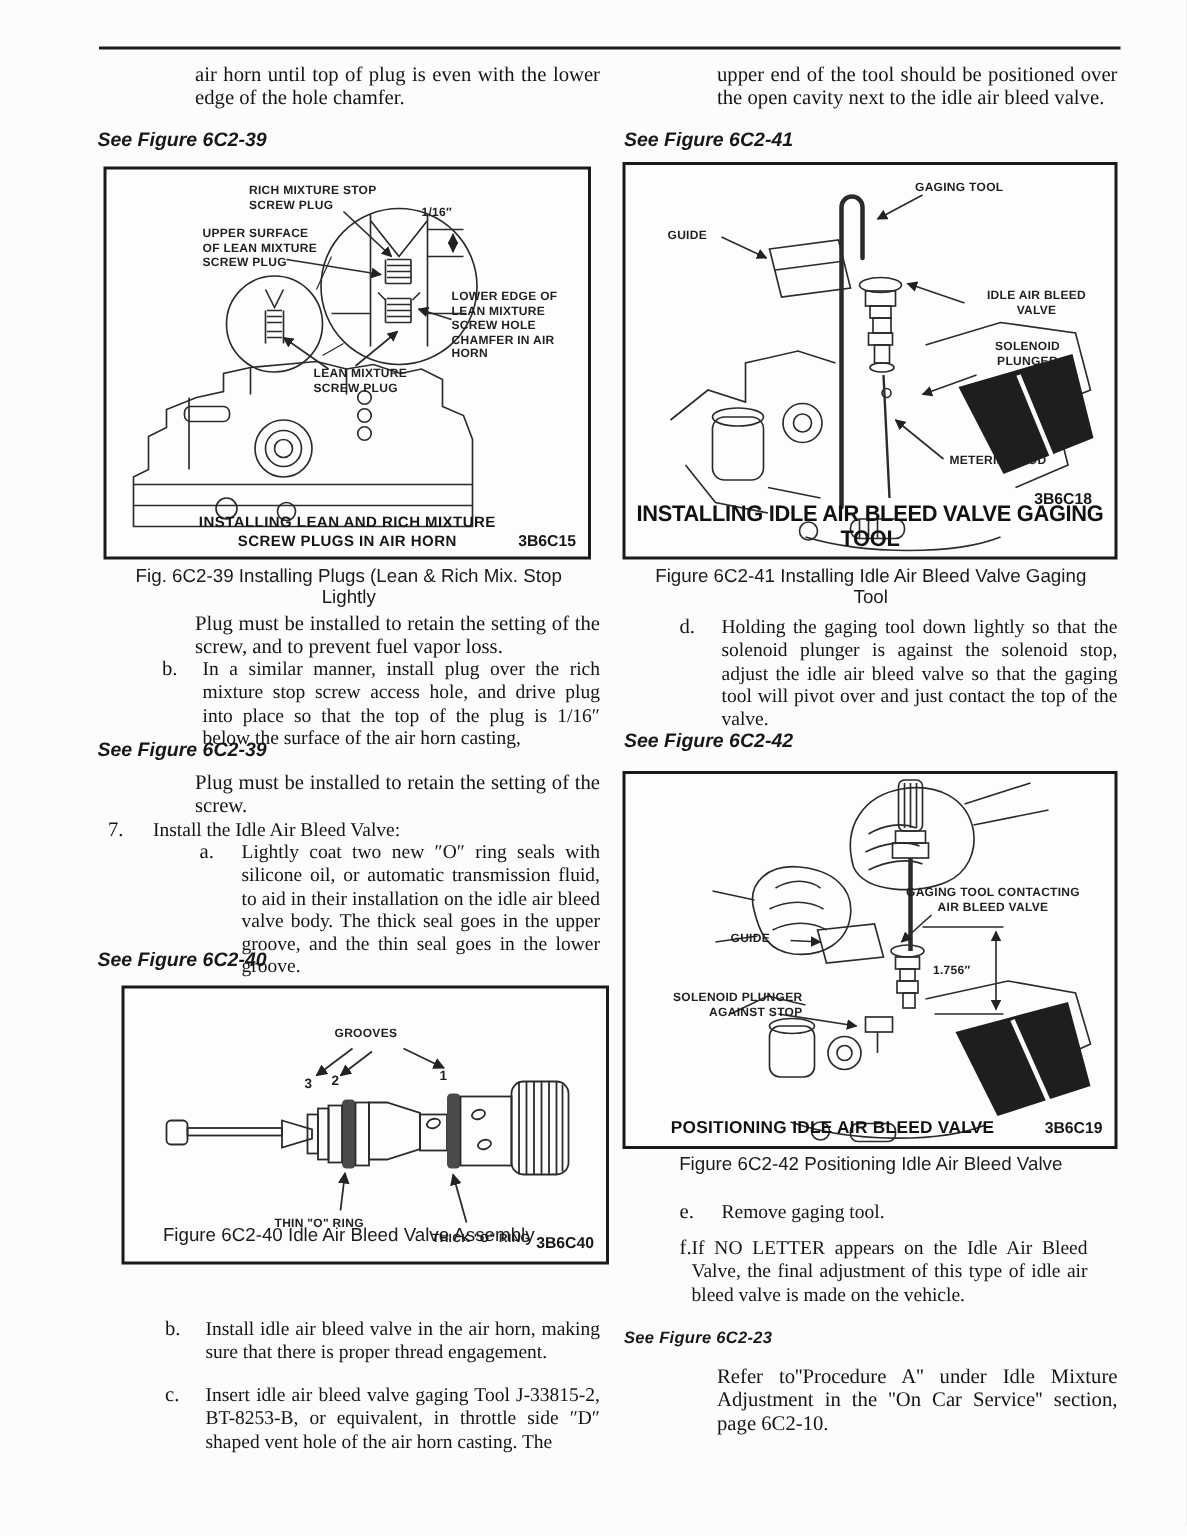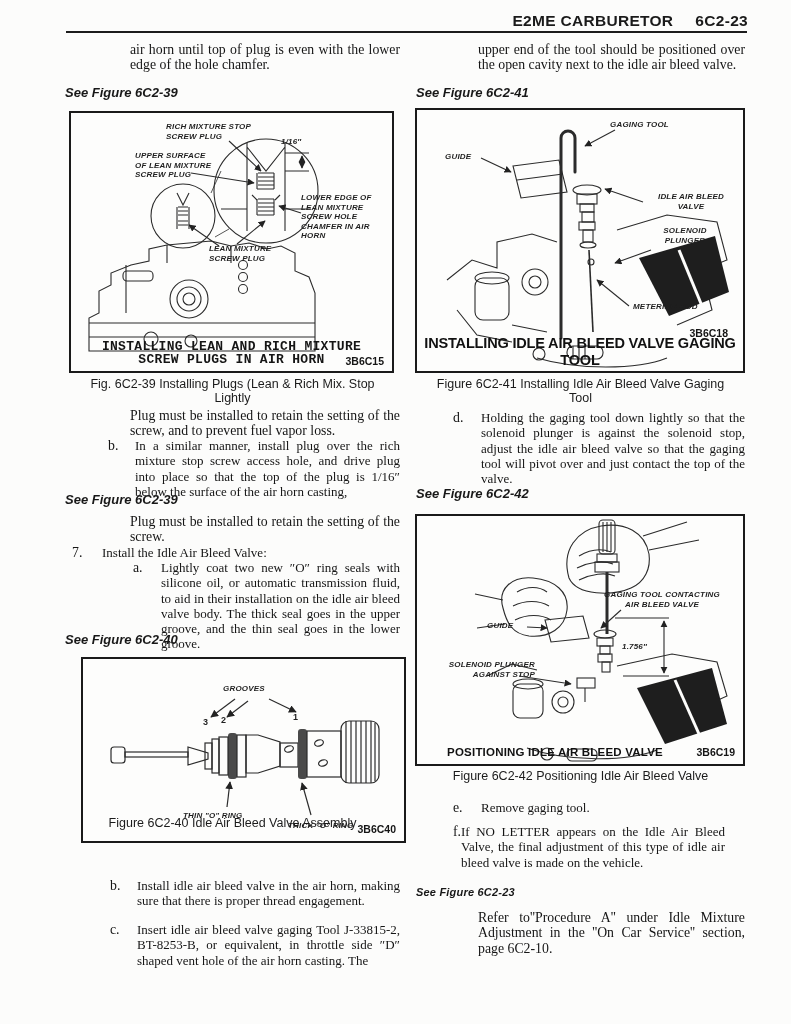--- a/index.html
+++ b/index.html
@@ -16,44 +16,43 @@
   .para{position:absolute;font-size:13.8px;line-height:15.3px;text-align:justify;}
   .seefig{position:absolute;font-family:"Liberation Sans",sans-serif;font-weight:bold;
           font-style:italic;font-size:13px;color:#181818;}
   .seefig.small{font-size:11px;letter-spacing:.2px;}
   .li{position:absolute;}
   .li .lbl{position:absolute;font-size:13.8px;}
   .li .txt{font-size:13px;line-height:15.3px;text-align:justify;}
   .figbox{position:absolute;border:2px solid #1a1a1a;background:#fdfdfc;box-sizing:border-box;}
   .figbox svg{position:absolute;left:0;top:0;}
   .flabel{position:absolute;font-family:"Liberation Sans",sans-serif;font-weight:bold;
-          font-size:8px;line-height:9.6px;letter-spacing:.2px;color:#1f1f1f;font-style:italic;}
+          font-size:8px;line-height:9.6px;letter-spacing:.2px;color:#1f1f1f;}
   .fnum{position:absolute;font-family:"Liberation Sans",sans-serif;font-weight:bold;
         font-size:9px;color:#1f1f1f;}
   .fcode{position:absolute;font-family:"Liberation Sans",sans-serif;font-weight:bold;
          font-size:10.5px;color:#151515;}
   .f39t{position:absolute;left:0;right:0;text-align:center;
-        font-family:Liberation Mono, monospace;font-weight:bold;font-size:13px;
+        font-family:Liberation Sans, sans-serif;font-weight:bold;font-size:10px;
         letter-spacing:.3px;color:#151515;}
   .f41t{position:absolute;left:0;right:0;bottom:3px;text-align:center;
         font-family:"Liberation Sans",sans-serif;font-weight:bold;font-size:15px;
         letter-spacing:-.2px;transform:scaleX(.97);color:#111;}
   .f42t{position:absolute;left:20px;right:70px;bottom:6px;text-align:center;
         font-family:"Liberation Sans",sans-serif;font-weight:bold;font-size:11.5px;
         letter-spacing:.2px;color:#111;}
   .caption{position:absolute;left:0;width:335px;text-align:center;
            font-family:"Liberation Sans",sans-serif;font-size:12.5px;line-height:14px;
            color:#1b1b1b;}
 </style>
 </head>
 <body>
 
 <div class="page">
 
-  <div class="hdr-title"><span>E2ME CARBURETOR</span><span class="gap"></span><span>6C2-23</span></div>
   <div class="hdr-rule"></div>
 
   <div class="col col-left">
 
     <div class="para" style="top:42px;left:65px;width:270px">air horn until top of plug is even with the lower edge of the hole chamfer.</div>
     <div class="seefig" style="top:85px;left:0">See Figure 6C2-39</div>
 
     <div class="figbox" style="top:111px;left:4px;width:325px;height:262px">
       <svg width="325" height="262" viewBox="0 0 325 262">
         <defs>

